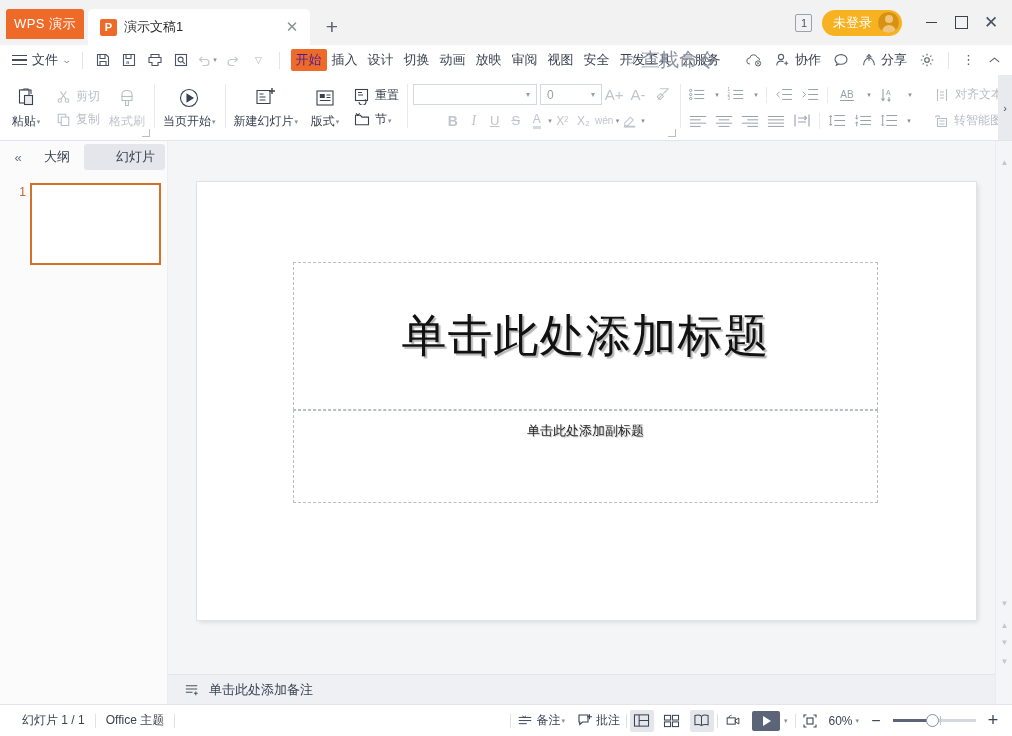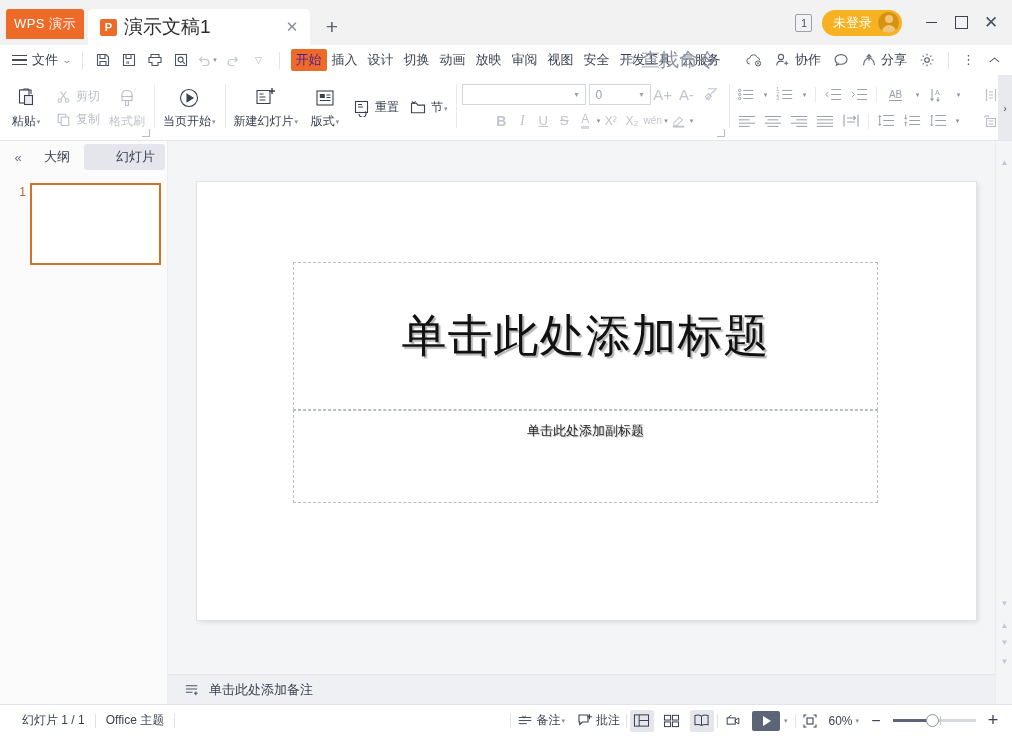--- a/index.html
+++ b/index.html
@@ -28,21 +28,21 @@
   .doctab {
     width: 222px; height: 36px; background: #ffffff;
     border-radius: 5px 5px 0 0; display: flex; align-items: center;
     padding: 0 8px 0 12px; position: relative;
   }
   .doctab .pticon {
     width: 17px; height: 17px; background: #ee6a28; color:#fff;
     border-radius: 2px; font-size: 11px; line-height:17px; text-align:center;
     margin-right: 7px; flex: 0 0 auto; font-weight: 700;
   }
-  .doctab .tabname { font-size: 19px; color: #2b2b2b; flex: 1 1 auto; white-space: nowrap; overflow: hidden; }
+  .doctab .tabname { font-size: 13px; color: #2b2b2b; flex: 1 1 auto; white-space: nowrap; overflow: hidden; }
   .tab-close { color: #8a8f98; font-size: 15px; width: 20px; text-align: center; cursor: default; }
   .newtab { font-size: 21px; color: #5b6170; margin-left: 10px; margin-bottom: 6px; width: 24px; text-align:center; font-weight: 300;}
 
   .title-right { position: absolute; right: 0; top: 0; height: 45px; display: flex; align-items: center; }
   .doc-count {
     border: 1px solid #9aa1ad; font-size: 11px; color: #4a5160;
     padding: 1px 3px 1px 5px; border-radius: 2px; margin-right: 10px; letter-spacing: 1px;
     height: 18px; line-height: 15px;
   }
   .login-pill {
@@ -424,21 +424,21 @@
             <rect x="4" y="5" width="16" height="14"></rect>
               <rect x="6.8" y="8" width="5" height="4" fill="#3a4252" stroke="none"></rect>
             <path d="M13.5 9h4M13.5 11.5h4M6.8 14.5h10.7"></path>
           </svg>
         </span>
         <span class="tx">
             <span>版式</span>
             <span class="tinycaret">▾</span>
           </span>
       </div>
-      <div style="display:flex;flex-direction:row;">
+      <div style="display:flex;flex-direction:column;">
         <div class="smallbtn" style="color:#3a4252;">
           <span class="ic">
             <svg width="18" height="18" viewBox="0 0 18 18" fill="none" stroke="#3a4252" stroke-width="1.1">
               <rect x="2.5" y="2.5" width="12" height="11"></rect>
                 <path d="M5 5.5h4M5 8h5"></path>
               <path d="M6 15a3.5 3.5 0 106-2.6" stroke="#3a4252"></path>
             </svg>
           </span>
           <span class="tx">重置</span>
         </div>

